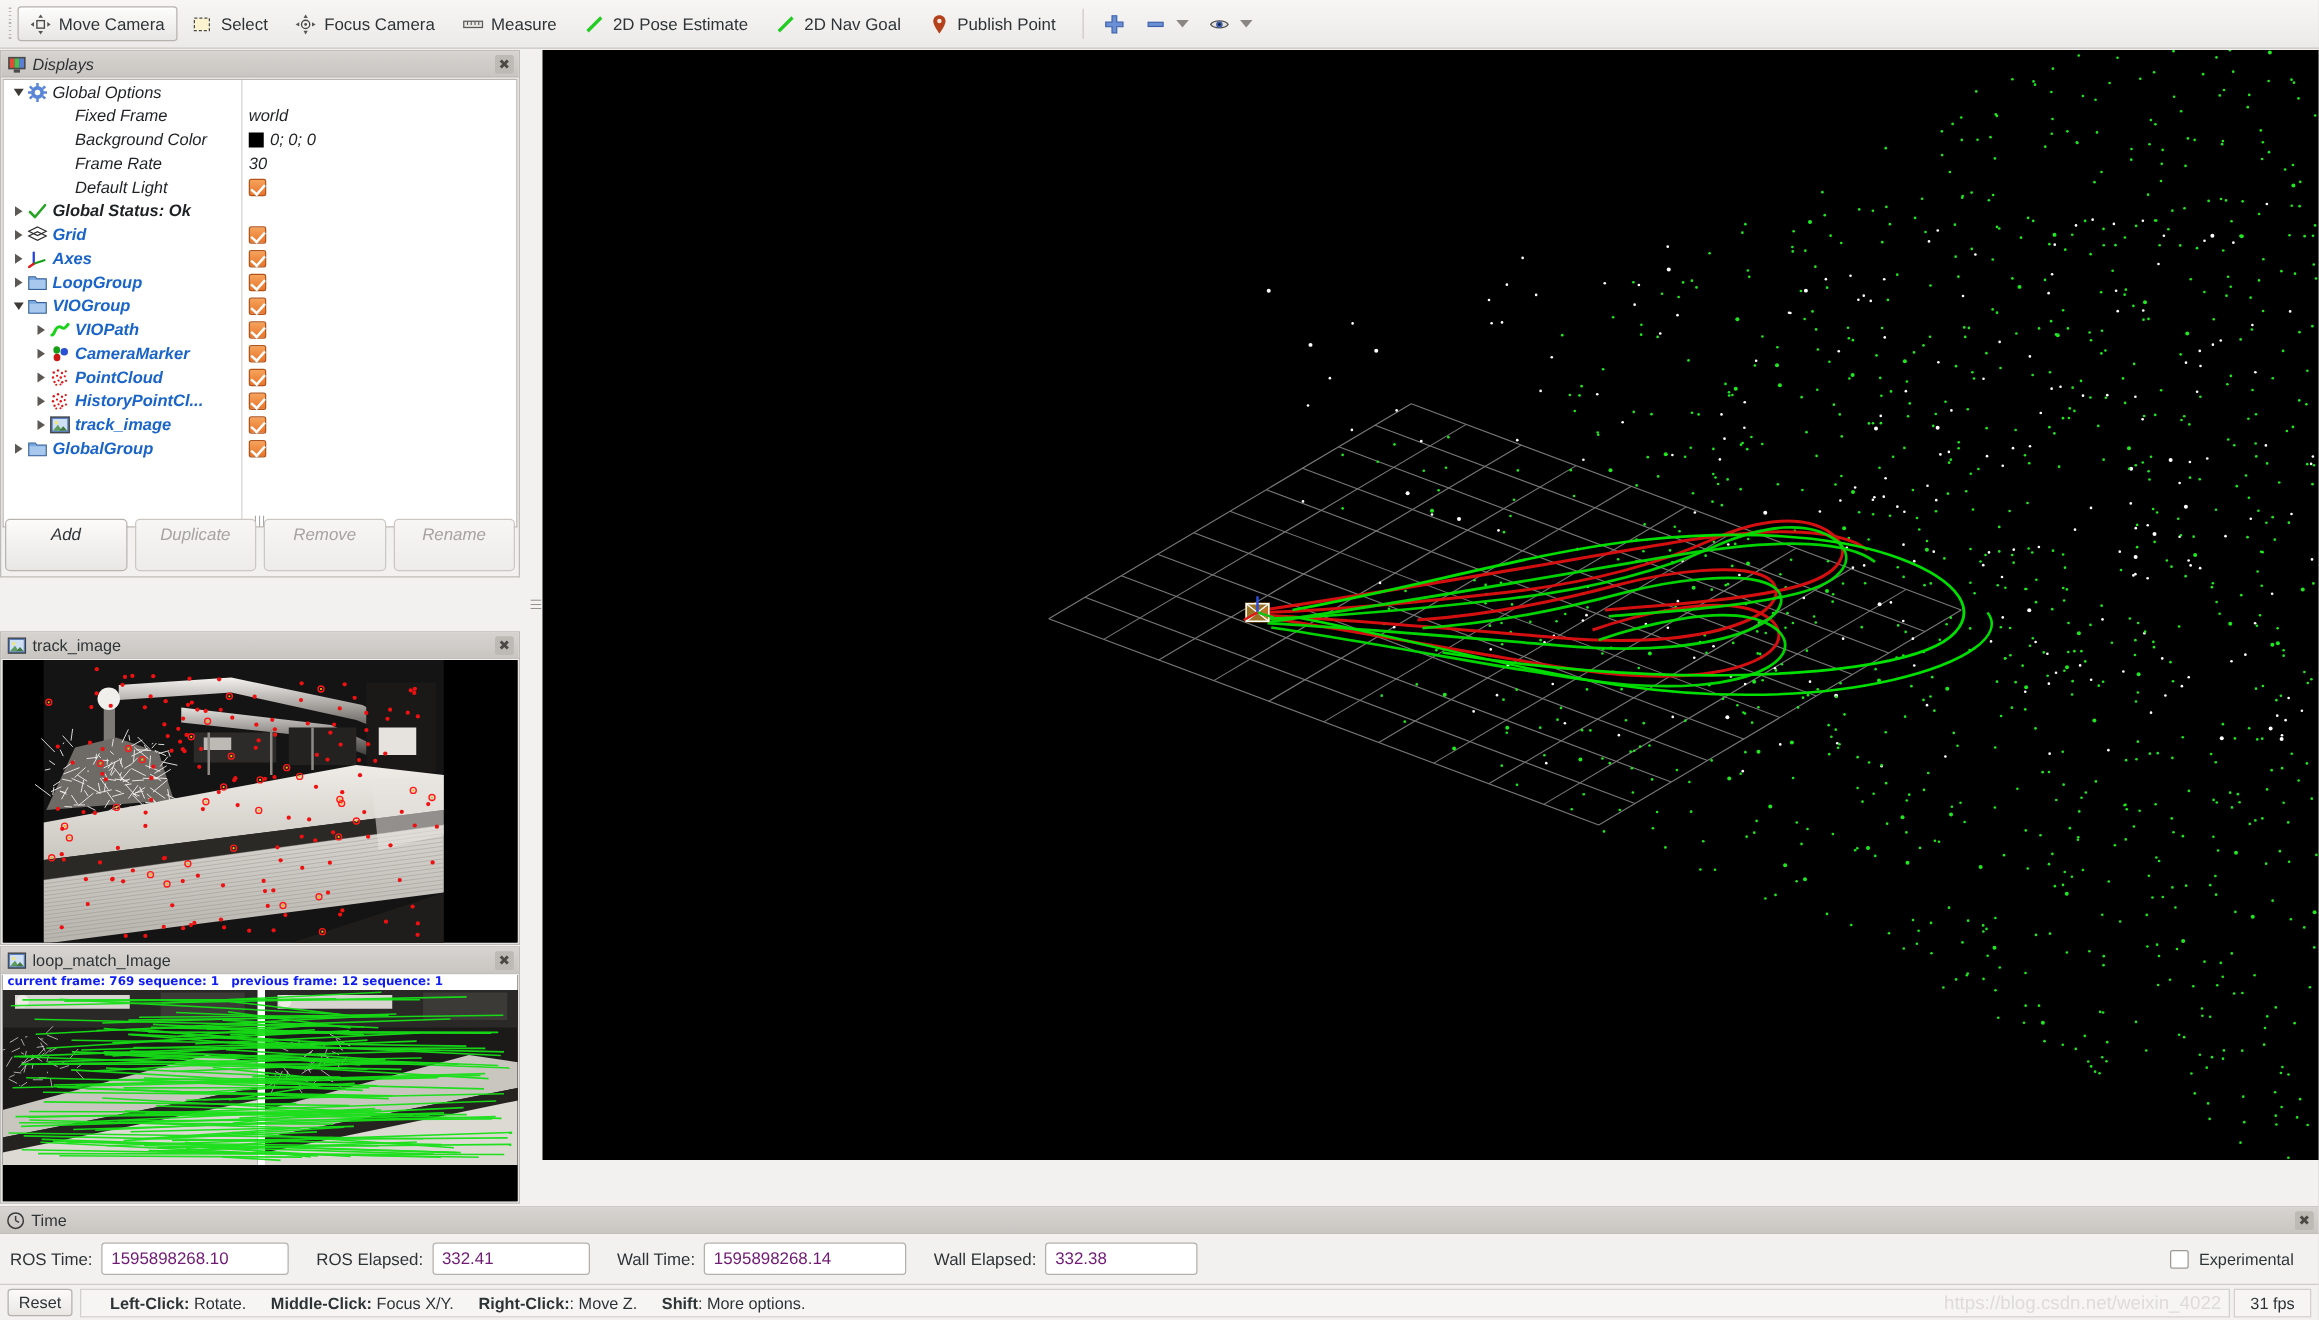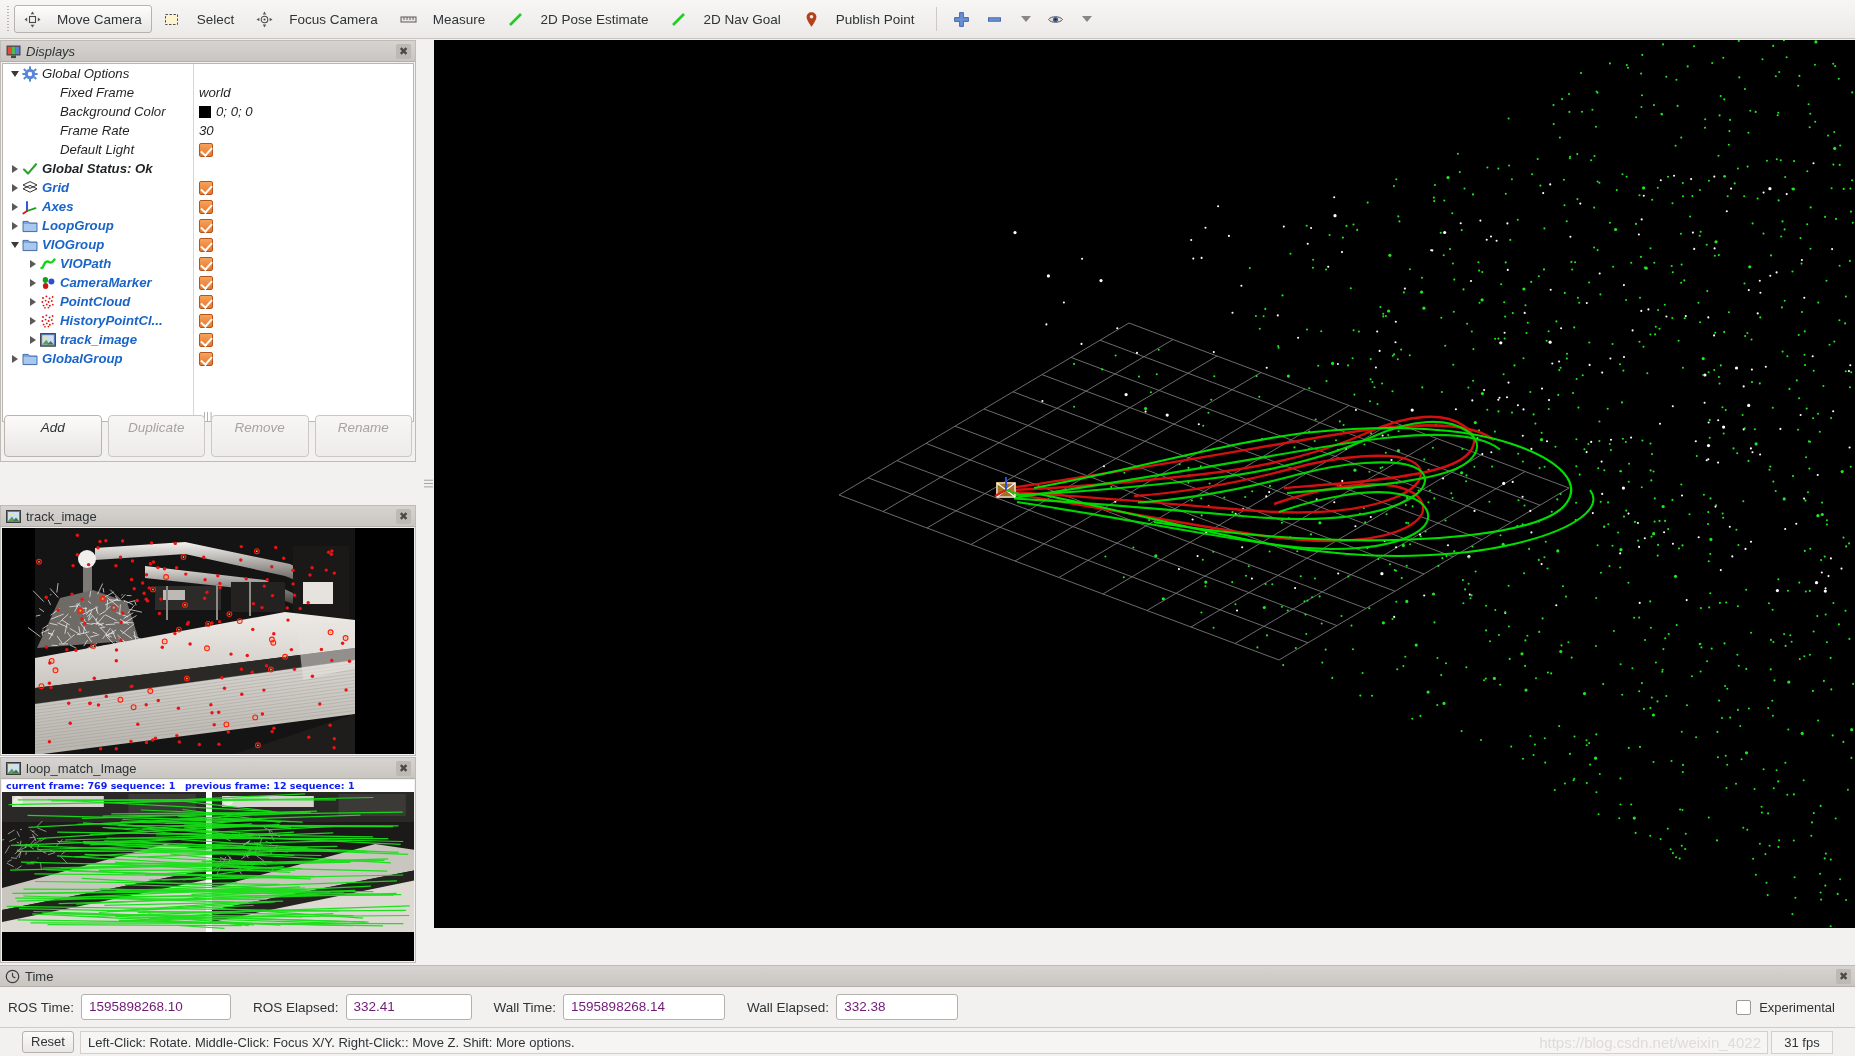--- a/index.html
+++ b/index.html
@@ -21,21 +21,21 @@
     border-bottom: 1px solid #c8c4c0;
     display: flex; align-items: center; padding-left: 4px;
   }
   .tool-grip {
     width: 7px; height: 26px; margin-right: 3px;
     background-image: repeating-linear-gradient(to bottom, #b8b4b0 0 1px, transparent 1px 3px);
     background-position: center; background-repeat: repeat-y;
     background-size: 2px 100%;
   }
   .tbtn {
-    display: flex; align-items: center; gap: 16px;
+    display: flex; align-items: center; gap: 6px;
     height: 28px; padding: 0 9px; margin-right: 2px;
     border: 1px solid transparent; border-radius: 3px;
     white-space: nowrap; font-size: 13.5px; color: #2e3436;
     cursor: default;
   }
   .tbtn.active {
     background: linear-gradient(to bottom,#fdfdfd,#e8e6e3);
     border: 1px solid #b6b2ae;
     box-shadow: inset 0 1px 0 #fff;
   }
@@ -143,33 +143,33 @@
     padding: 0 7px; line-height: 24px; font-size: 13.5px; color: #701a75;
     margin-right: 22px;
   }
   .exp-wrap { margin-left: auto; display: flex; align-items: center; gap: 8px; padding-right: 12px; }
   .exp-box { width: 15px; height: 15px; border: 1px solid #9d9995; background: #fff; border-radius: 2px; }
 
   
   #statusbar {
     position: absolute; left: 0; bottom: 0; width: 1855px; height: 29px;
     background: #f2f1f0; border-top: 1px solid #cfcbc7;
-    display: flex; align-items: center; padding: 0 18px;
+    display: flex; align-items: center; padding: 0 2px;
   }
   #resetbtn {
     height: 22px; padding: 0 8px; margin: 0 6px 0 4px;
     border: 1px solid #b4b0ac; border-radius: 3px;
     background: linear-gradient(to bottom,#fcfbfa,#e9e7e4);
     font-size: 13px; line-height: 20px;
   }
   #hintbox {
     flex: 1; height: 23px; border: 1px solid #d3cfcb; background: #f6f5f4;
     display: flex; align-items: center; padding: 0 7px; font-size: 13px; position: relative;
   }
-  #hintbox b { font-weight: normal; }
+  #hintbox b { font-weight: bold; margin-left: 16px; }
   #fpsbox {
     width: 62px; height: 23px; border: 1px solid #d3cfcb; background: #f6f5f4;
     margin-left: 3px; margin-right: 4px;
     display: flex; align-items: center; justify-content: center; font-size: 13px;
   }
   .watermark {
     position: absolute; right: 6px; top: 2px;
     font-size: 15px; color: #dedbd8; white-space: nowrap;
     font-family: "Liberation Sans", sans-serif;
   }

